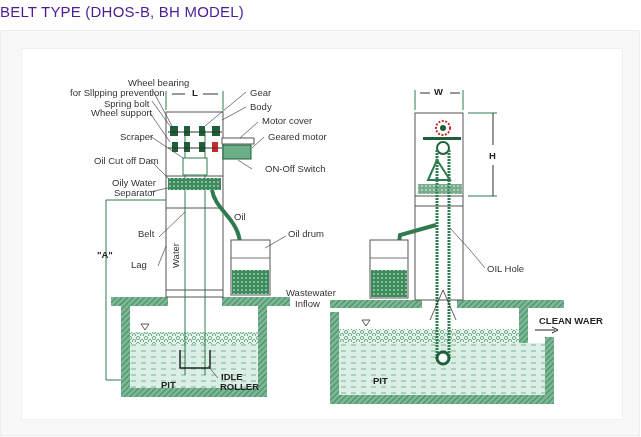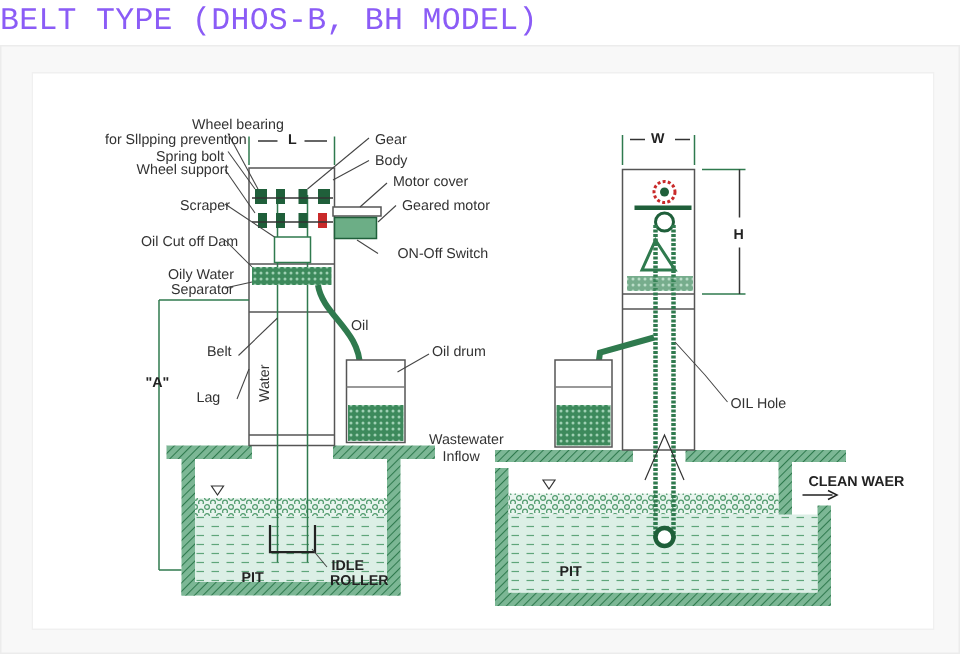--- a/index.html
+++ b/index.html
@@ -1,17 +1,17 @@
 <!DOCTYPE html>
 <html><head>
 <meta charset="utf-8">
 <style>
   html, body { margin: 0; padding: 0; }
   body { width: 641px; height: 437px; background: #ffffff; position: relative; overflow: hidden; font-family: "Liberation Sans", sans-serif; }
-  .title { position: absolute; left: 0; top: 3px; font-family: Liberation Mono, monospace; font-size: 21px; color: #8b5cf6; letter-spacing: 0.2px; }
+  .title { position: absolute; left: 0; top: 3px; font-family: Liberation Sans, sans-serif; font-size: 15px; color: #4c1d95; letter-spacing: 0.2px; }
   .panel { position: absolute; left: 0; top: 30px; width: 640px; height: 406px; background: #f8f8f8; border: 1px solid #ececec; box-sizing: border-box; }
   .inner { position: absolute; left: 20px; top: 17px; width: 600px; height: 370px; background: #ffffff; border: 1px solid #f0f0f0; }
   svg { position: absolute; left: 0; top: 0; }
   .lbl { font-family: "Liberation Sans", sans-serif; font-size: 9.5px; fill: #333; }
   .lblb { font-family: "Liberation Sans", sans-serif; font-size: 9.5px; fill: #222; font-weight: bold; }
 </style>
 </head>
 <body>
 
 <div class="title">BELT TYPE (DHOS-B, BH MODEL)</div>

